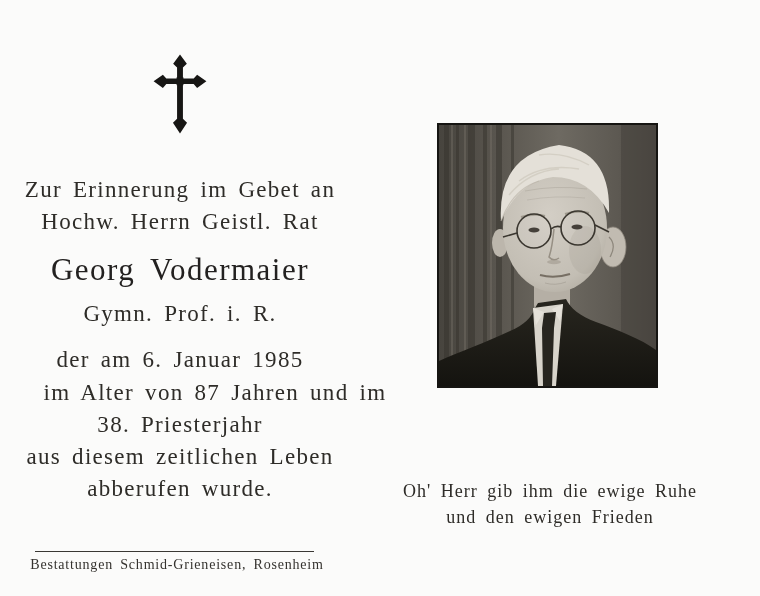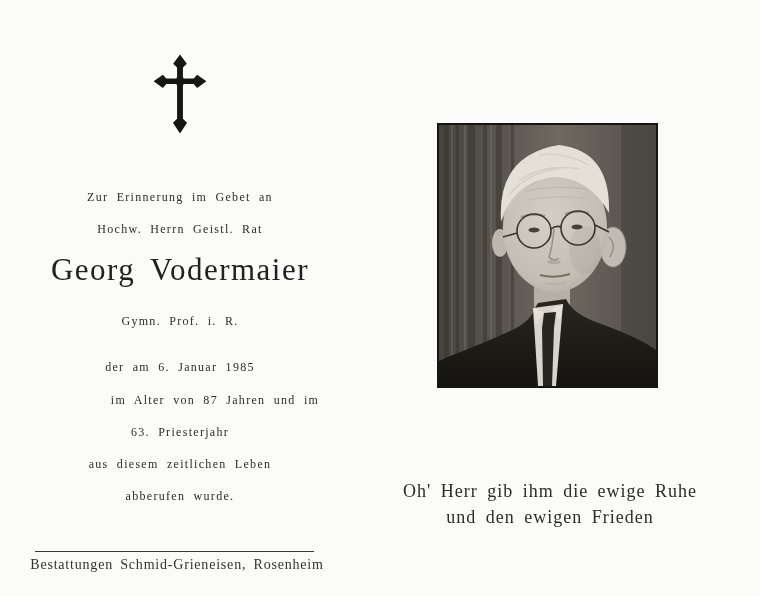--- a/index.html
+++ b/index.html
@@ -6,21 +6,21 @@
   .card{
     position:relative;
     width:760px;height:596px;
     background:#fbfbfa;
     font-family:"Liberation Serif","DejaVu Serif",serif;
     color:#2e2c28;
     overflow:hidden;
   }
   .abs{position:absolute;}
   .lcol{left:0;width:360px;text-align:center;}
-  .small-line{font-size:12px;letter-spacing:1.3px;word-spacing:4px;white-space:nowrap;margin-top:13px;}
+  .small-line{font-size:23px;letter-spacing:1.3px;word-spacing:4px;white-space:nowrap;}
   .name{font-size:31px;letter-spacing:1.5px;word-spacing:6px;color:#232120;white-space:nowrap;}
   .footer-line{font-size:14px;letter-spacing:0.8px;word-spacing:3px;white-space:nowrap;color:#34322e;}
   .divider{border-top:1.5px solid #3a3834;height:0;}
   .prayer{left:390px;width:320px;text-align:center;font-size:18px;letter-spacing:1px;word-spacing:4px;white-space:nowrap;}
   .photo-frame{
     left:437px;top:123px;width:221px;height:265px;
     box-sizing:border-box;border:2px solid #161512;
     background:#5a564f;
   }
   .photo-frame svg{display:block;width:100%;height:100%;}
@@ -44,21 +44,21 @@
   </div>
 
   <div class="abs lcol small-line" style="top:177px;">Zur Erinnerung im Gebet an</div>
   <div class="abs lcol name" style="top:252px;">Georg Vodermaier</div>
 
   <div class="abs lcol small-line" style="top:209px;">Hochw. Herrn Geistl. Rat</div>
   <div class="abs lcol small-line" style="top:301px;">Gymn. Prof. i. R.</div>
 
   <div class="abs lcol small-line" style="top:347px;">der am 6. Januar 1985</div>
   <div class="abs lcol small-line" style="top:380px;padding-left:35px;">im Alter von 87 Jahren und im</div>
-  <div class="abs lcol small-line" style="top:412px;">63. Priesterjahr</div>
+  <div class="abs lcol small-line" style="top:412px;">38. Priesterjahr</div>
   <div class="abs lcol small-line" style="top:444px;">aus diesem zeitlichen Leben</div>
   <div class="abs lcol small-line" style="top:476px;">abberufen wurde.</div>
 
   <div class="abs divider" style="top:551px;left:35px;width:279px;"></div>
   <div class="abs lcol footer-line" style="top:557px;left:-3px;">Bestattungen Schmid-Grieneisen, Rosenheim</div>
 
   <div class="abs photo-frame">
     <svg viewBox="0 0 217 261" preserveAspectRatio="none">
       <defs>
         <linearGradient id="bgGrad" x1="0" y1="0" x2="1" y2="0">

